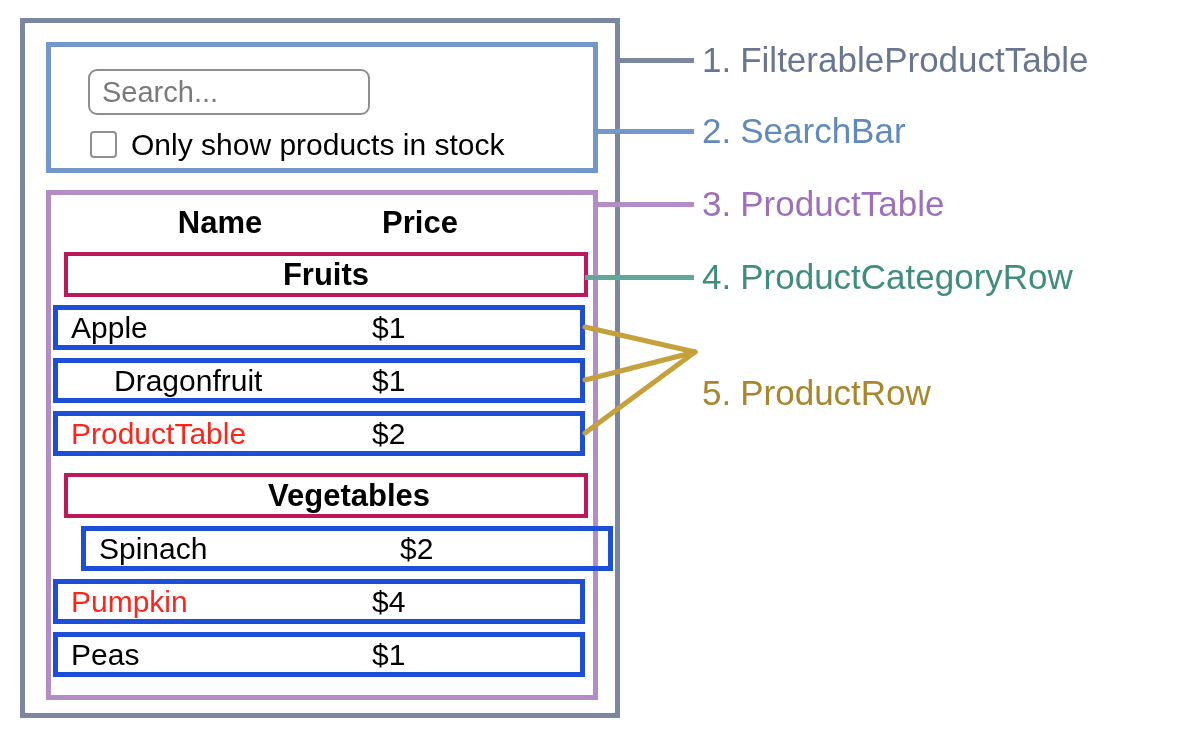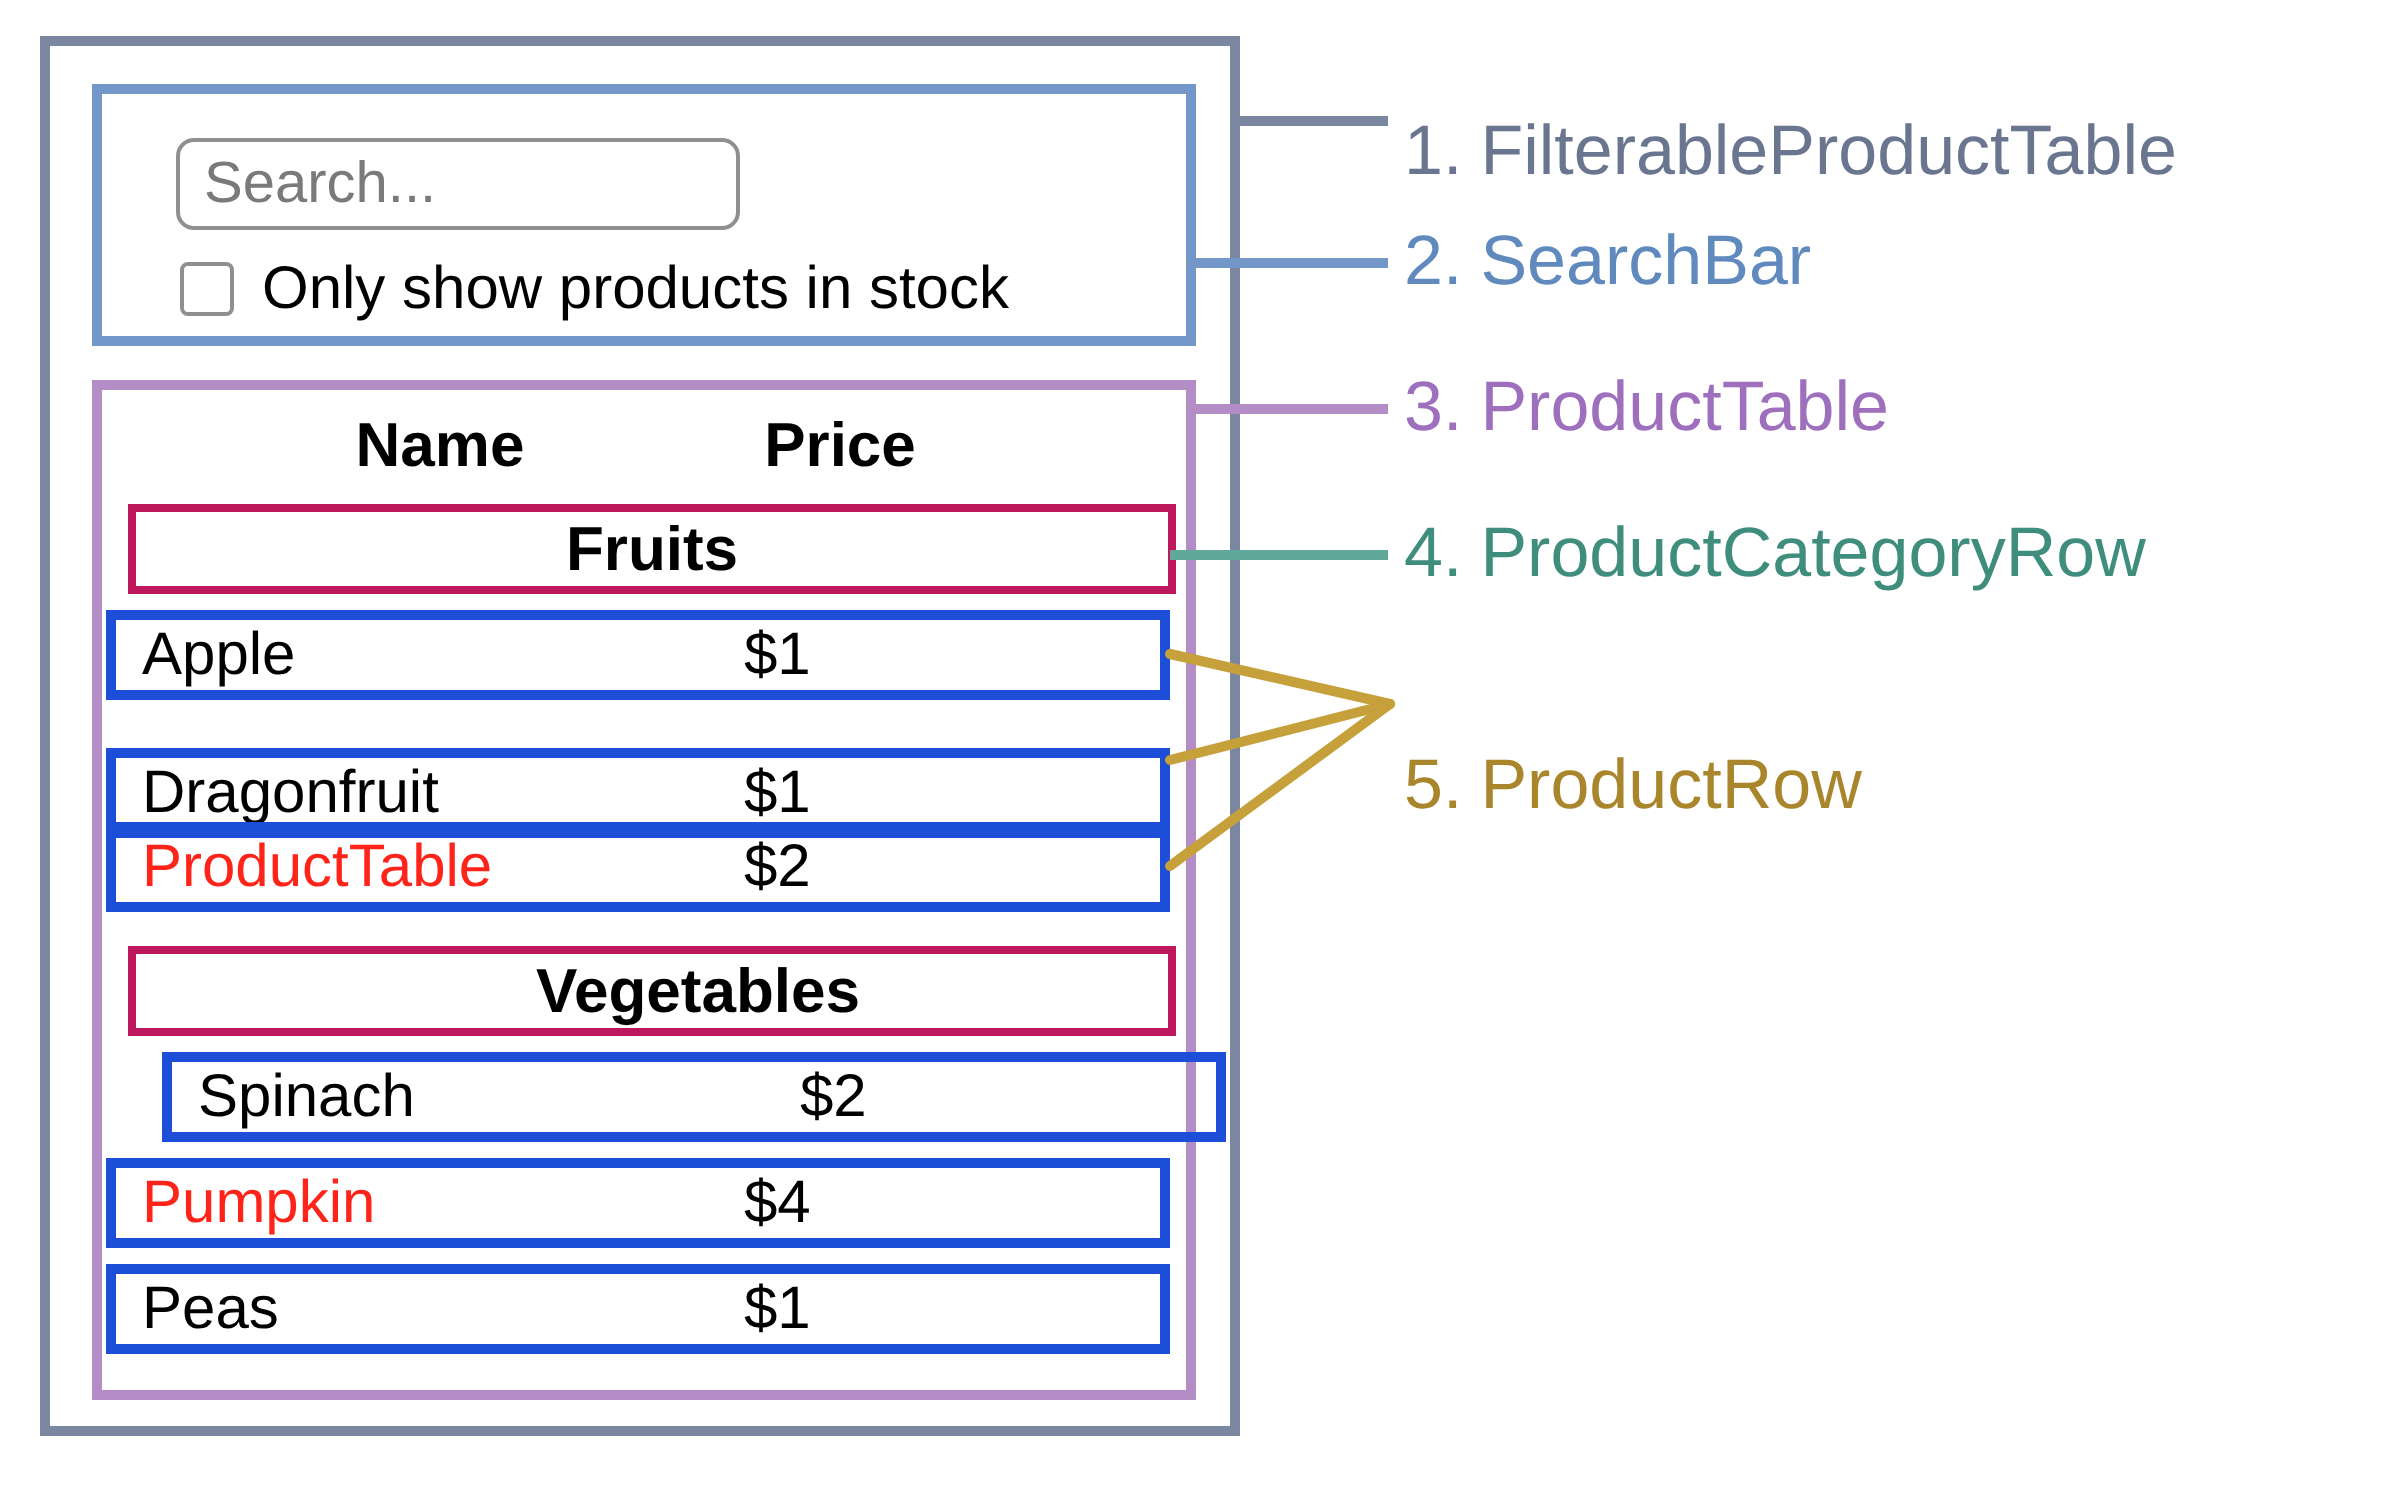--- a/index.html
+++ b/index.html
@@ -32,21 +32,21 @@
   
   .conn{position:absolute;height:5px;z-index:6;}
   .conn-1{left:620px;top:58px;width:74px;background:#7b87a0;}
   .conn-2{left:598px;top:129px;width:96px;background:#7397c9;}
   .conn-3{left:598px;top:202px;width:96px;background:#b48cc6;}
   .conn-4{left:585px;top:275px;width:109px;background:#60a99a;}
   .conn-5{left:580px;top:305px;z-index:6;}
 
   .legend-item{position:absolute;left:702px;font-size:35px;font-weight:500;white-space:nowrap;line-height:44px;}
   .legend-item .num{margin-right:9px;}
-  .lg-1{top:38px;color:#6a7590;margin-top:16px;}
+  .lg-1{top:38px;color:#6a7590;}
   .lg-2{top:109px;color:#6089bd;}
   .lg-3{top:182px;color:#9e6fbd;}
   .lg-4{top:255px;color:#3f8d7c;}
   .lg-5{top:330px;color:#a9852c;margin-top:41px;}
 </style>
 </head>
 <body>
 
 <div class="abs outer-box"></div>
 
@@ -60,21 +60,21 @@
 <div class="abs col-header" style="left:420px;">Price</div>
 
 <div class="abs cat-row" style="top:252px;">
   <span class="cat-text">Fruits</span>
 </div>
 
 <div class="abs prod-row" style="top:305px;">
   <span class="p-name">Apple</span>
   <span class="p-price">$1</span>
 </div>
-<div class="abs prod-row" style="top:374px;">
+<div class="abs prod-row" style="top:358px;padding-left:43px;">
   <span class="p-name">Dragonfruit</span>
   <span class="p-price">$1</span>
 </div>
 <div class="abs prod-row" style="top:411px;">
   <span class="p-name oos">ProductTable</span>
   <span class="p-price">$2</span>
 </div>
 
 <div class="abs cat-row" style="top:473px;padding-left:46px;">
   <span class="cat-text">Vegetables</span>

